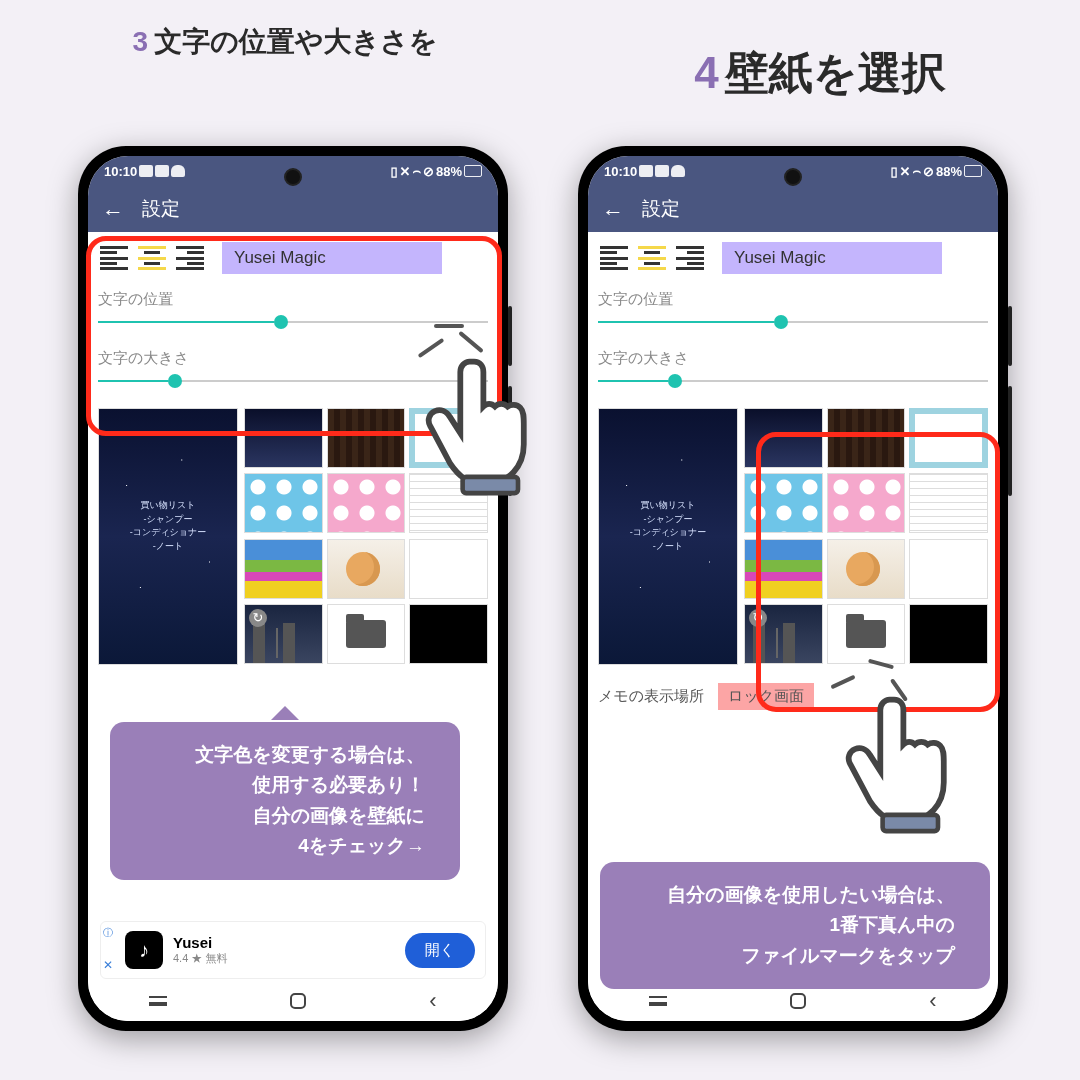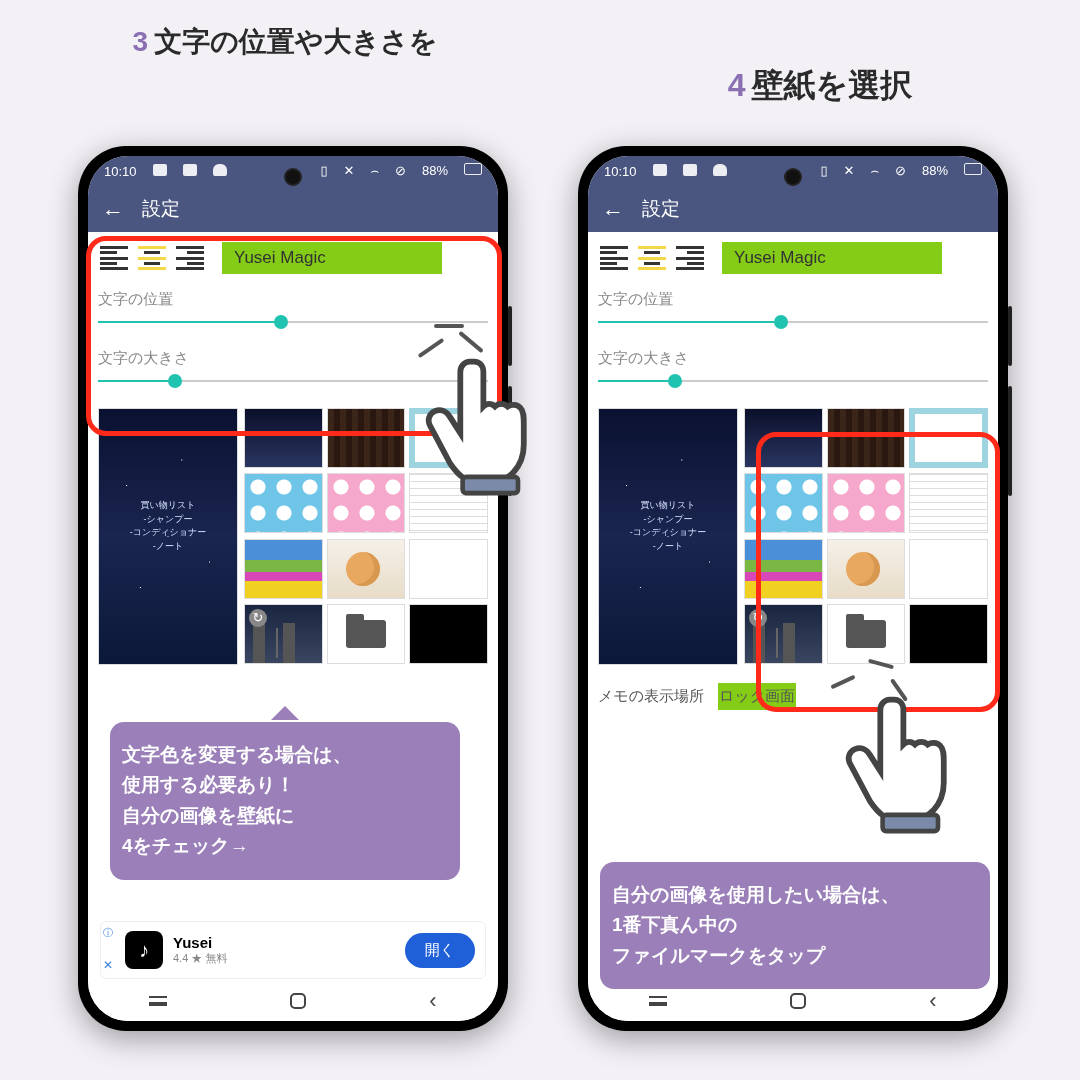--- a/index.html
+++ b/index.html
@@ -25,36 +25,36 @@
   .ps1{top:160px; height:60px;} .ps2{top:240px; height:110px;}
   .screen {
     width: 100%; height: 100%; background: #fff; border-radius: 40px;
     overflow: hidden; position: relative; display:flex; flex-direction:column;
   }
   .statusbar {
     height: 30px; background: #4a5680; color: #fff; font-size: 13px;
     display: flex; align-items: center; justify-content: space-between;
     padding: 0 16px;
   }
-  .statusbar .left, .statusbar .right { display:flex; gap:16px; align-items:flex-start;}
+  .statusbar .left, .statusbar .right { display:flex; gap:2px; align-items:center;font-weight:bold;}
   .sb-ico{width:14px;height:12px;background:#fff;opacity:.9;border-radius:2px;}
   .appbar {
     height: 46px; background: #4a5680; color: #fff; display:flex; align-items:center;
     gap:18px; padding:0 14px; font-size:19px;
   }
   .back-arrow { font-size:22px; }
   .content { flex:1; background:#fff; overflow:hidden; padding:6px 10px 0; position:relative;}
   .align-row { display:flex; align-items:center; gap:10px; padding:4px 2px 8px;}
   .align-ico { width:28px; height:24px; display:flex; flex-direction:column; justify-content:space-between;}
   .align-ico span{height:3px;background:#333;}
   .align-ico.sel span:nth-child(odd){background:#f5d84a;}
   .al-left span:nth-child(2){width:60%;} .al-left span:nth-child(4){width:60%;}
   .al-center span:nth-child(2){width:60%;margin:0 auto;} .al-center span:nth-child(4){width:60%;margin:0 auto;}
   .al-right span:nth-child(2){width:60%;margin-left:auto;} .al-right span:nth-child(4){width:60%;margin-left:auto;}
-  .font-box{ flex:1; max-width:220px; margin-left:8px; background:#84cc16; padding:6px 12px; color:#333; font-size:17px;}
+  .font-box{ flex:1; max-width:220px; margin-left:8px; background:#c4b5fd; padding:6px 12px; color:#333; font-size:17px;}
   .label{ color:#888; font-size:15px; margin:8px 0 4px;}
   .slider{ position:relative; height:18px;}
   .slider .track{position:absolute;top:8px;left:0;right:0;height:2px;background:#ccc;}
   .slider .fill{position:absolute;top:8px;left:0;height:2px;background:#1fc3b0;}
   .slider .thumb{position:absolute;top:2px;width:14px;height:14px;border-radius:50%;background:#1fc3b0;}
   .wall-area{display:flex; gap:6px; margin-top:18px;}
   .preview{width:140px;height:257px;background:linear-gradient(180deg,#0a1130,#1a2550 50%,#0b1838);position:relative;border:1px solid #ddd;}
   .preview::before{content:"";position:absolute;inset:0;background:
     radial-gradient(1px 1px at 20% 30%,#fff,transparent),
     radial-gradient(1px 1px at 60% 20%,#fff,transparent),
@@ -75,21 +75,21 @@
   .wg-cat::after{content:"";position:absolute;left:18px;top:12px;width:34px;height:34px;border-radius:50%;background:#e8a860;box-shadow:inset -6px -2px 0 #d89850;}
   .wg-white{background:#fff;}
   .wg-city{background:linear-gradient(#1a2540,#3a4560);position:relative;}
   .wg-city::before{content:"";position:absolute;bottom:0;left:8px;width:12px;height:40px;background:#555;box-shadow:18px 0 0 -5px #666,30px 0 0 #555;}
   .wg-city .refresh{position:absolute;top:4px;left:4px;width:18px;height:18px;border-radius:50%;background:#888;display:flex;align-items:center;justify-content:center;color:#fff;font-size:13px;}
   .wg-folder{background:#fff;display:flex;align-items:center;justify-content:center;}
   .wg-folder .fld{width:40px;height:28px;background:#555;border-radius:3px;position:relative;}
   .wg-folder .fld::before{content:"";position:absolute;top:-6px;left:0;width:18px;height:8px;background:#555;border-radius:2px 2px 0 0;}
   .wg-black{background:#000;}
   .memo-row{display:flex;align-items:center;gap:14px;margin-top:18px;font-size:15px;color:#555;}
-  .memo-val{background:#84cc16;padding:4px 1px;}
+  .memo-val{background:#fca5a5;padding:4px 10px;}
   .ad{position:absolute;bottom:42px;left:12px;right:12px;height:58px;background:#fff;border:1px solid #eee;border-radius:6px;display:flex;align-items:center;padding:0 10px;gap:10px;}
   .ad-info{position:absolute;left:2px;top:6px;font-size:10px;color:#3a7fd8;line-height:1;}
   .ad-close{position:absolute;left:2px;bottom:6px;font-size:12px;color:#3a7fd8;}
   .ad-logo{width:38px;height:38px;background:#000;border-radius:8px;display:flex;align-items:center;justify-content:center;color:#fff;font-size:20px;margin-left:14px;}
   .ad-txt{flex:1;}
   .ad-name{font-weight:700;font-size:15px;}
   .ad-rating{font-size:11px;color:#888;}
   .ad-btn{background:#1f5fd8;color:#fff;border-radius:18px;padding:8px 20px;font-size:15px;}
   .navbar{position:absolute;bottom:0;left:0;right:0;height:40px;display:flex;justify-content:space-around;align-items:center;color:#444;}
   .nav-recent{width:18px;border-top:2px solid #444;border-bottom:2px solid #444;height:10px;position:relative;}
@@ -97,31 +97,31 @@
   .nav-home{width:16px;height:16px;border:2px solid #444;border-radius:5px;}
   .nav-back{font-size:22px;}
 
   .highlight{position:absolute;border:5px solid #ff2a1a;border-radius:20px;pointer-events:none;}
 
   .pointer{position:absolute;pointer-events:none;}
   .pointer svg{width:140px;height:150px;}
   .spark{position:absolute;}
   .spark div{position:absolute;background:#555;height:4px;border-radius:2px;}
 
-  .speech{position:absolute;background:#9a7fb8;color:#fff;border-radius:14px;padding:18px 12px;text-align:left;font-weight:700;line-height:1.6;}
+  .speech{position:absolute;background:#9a7fb8;color:#fff;border-radius:14px;padding:18px 35px;text-align:right;font-weight:700;line-height:1.6;}
   .speech.tail-top::before{content:"";position:absolute;top:-16px;left:50%;transform:translateX(-50%);border:14px solid transparent;border-bottom-color:#9a7fb8;border-top:none;}
 </style>
 </head>
 <body>
 
 <div class="step-title" style="left:70px;top:22px;width:430px;font-size:28px;line-height:1.4;">
   <span class="step-num">3</span><span>文字の位置や大きさを</span><br>
 </div>
 
-<div class="step-title" style="left:620px;top:64px;width:400px;font-size:32px;">
+<div class="step-title" style="left:620px;top:44px;width:400px;font-size:44px;">
   <span class="step-num">4</span><span>壁紙を選択</span>
 </div>
 
 <div class="phone" style="left:78px;top:146px;">
   <div class="phone-side ps1"></div>
     <div class="phone-side ps2"></div>
   <div class="screen">
     <div class="statusbar">
       <div class="left">
           <span>10:10</span>

